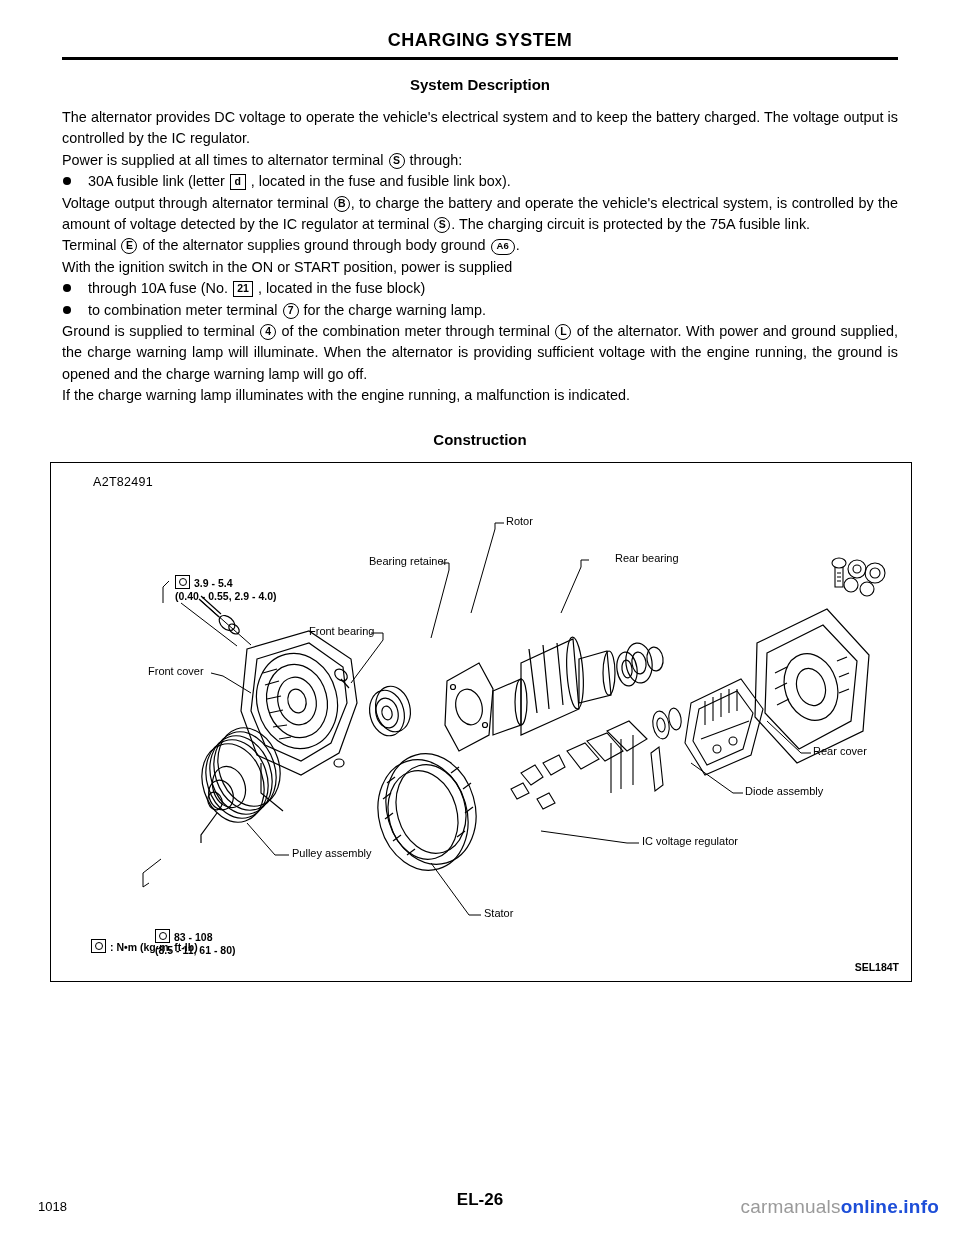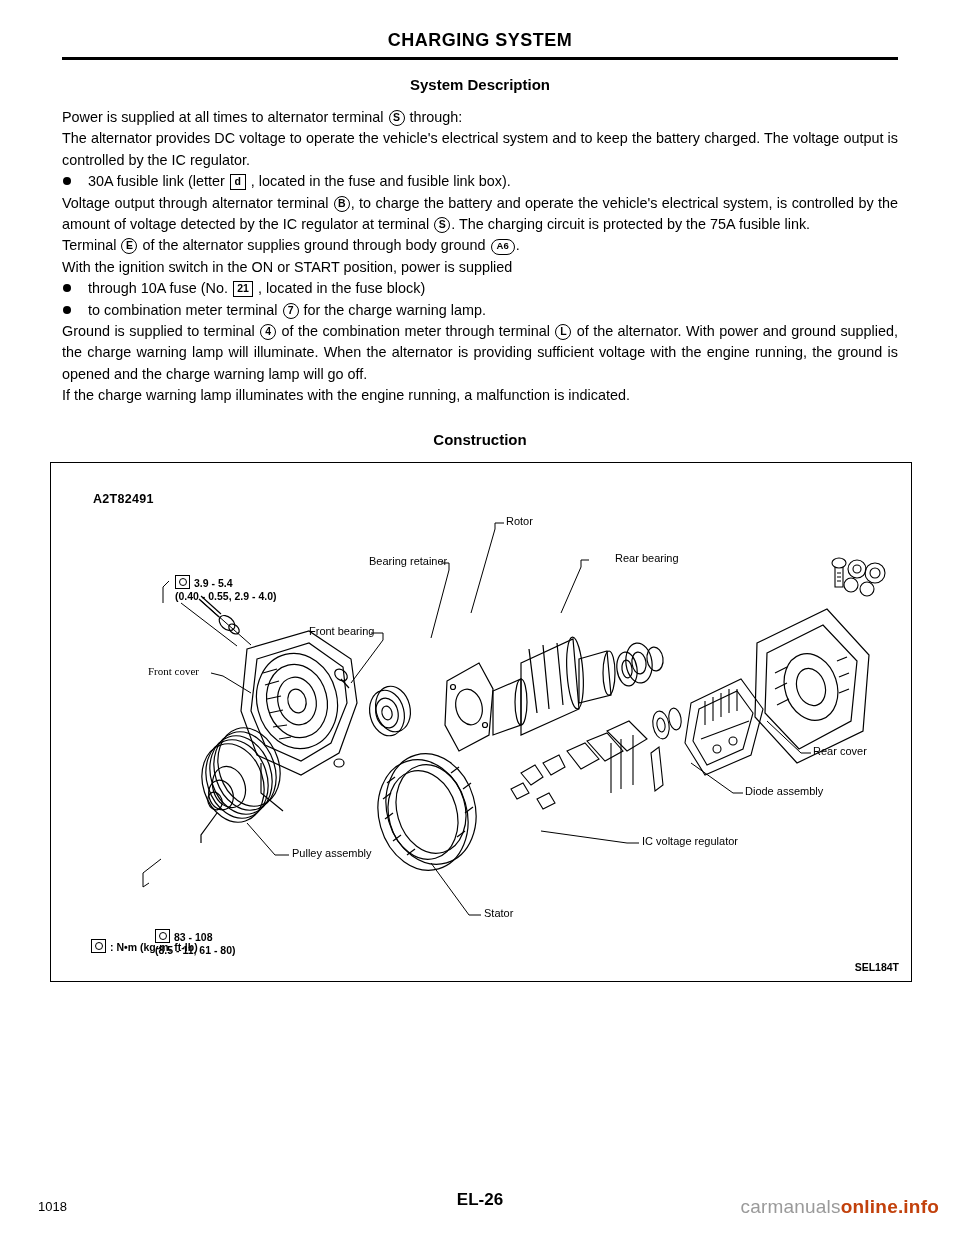--- a/index.html
+++ b/index.html
@@ -128,23 +128,23 @@
     border: 1px solid #000;
     background: #fff;
   }
   .fig-label {
     position: absolute;
     font-size: 11px;
   }
   .fig-code {
     position: absolute;
     left: 42px;
-    top: 29px;
+    top: 12px;
     font-size: 12.5px;
-    font-weight: bold;
+    font-weight: normal;
     letter-spacing: 0.3px;
   }
   .fig-id {
     position: absolute;
     right: 12px;
     bottom: 8px;
     font-size: 10.5px;
     font-weight: bold;
   }
   .torque {
@@ -202,37 +202,37 @@
     font-weight: bold;
   }
   .watermark {
     position: absolute;
     right: 8px;
     top: 1196px;
     font-size: 19px;
     color: #9a9a9a;
     letter-spacing: 0.2px;
   }
-  .watermark b { color: #c2410c; font-weight: bold; }
+  .watermark b { color: #1d4ed8; font-weight: bold; }
 </style>
 </head>
 <body>
 
 <div class="page">
 
   <div class="page-title">CHARGING SYSTEM</div>
   <div class="title-rule"></div>
 
   <div class="section-head" id="sys-desc-head">System Description</div>
 
   <div class="body-text">
+    <p><span>The alternator provides DC voltage to operate the vehicle's electrical system and to keep the battery charged. The voltage output is controlled by the IC regulator.</span></p>
     <p><span>Power is supplied at all times to alternator terminal</span>
       <span class="circ">S</span>
       <span>through:</span></p>
-    <p><span>The alternator provides DC voltage to operate the vehicle's electrical system and to keep the battery charged. The voltage output is controlled by the IC regulator.</span></p>
     <p class="bullet-line"><span class="dot"></span>
       <span>30A fusible link (letter</span>
       <span class="sq">d</span>
       <span>, located in the fuse and fusible link box).</span></p>
     <p><span>Voltage output through alternator terminal</span>
       <span class="circ">B</span><span>, to charge the battery and operate the vehicle's electrical system, is controlled by the amount of voltage detected by the IC regulator at terminal</span>
       <span class="circ">S</span><span>. The charging circuit is protected by the 75A fusible link.</span></p>
     <p><span>Terminal</span>
       <span class="circ">E</span>
       <span>of the alternator supplies ground through body ground</span>
@@ -457,21 +457,21 @@
     </div>
     <div class="torque" style="left:104px; top:424px;margin-top:42px;">
       <span class="tq-icon"></span><span>83 - 108</span><br>
       <span>(8.5 - 11, 61 - 80)</span>
     </div>
 
     <div class="fig-label" style="left:455px; top:52px;">Rotor</div>
     <div class="fig-label" style="left:540px; top:89px;padding-left:24px;">Rear bearing</div>
     <div class="fig-label" style="left:318px; top:92px;">Bearing retainer</div>
     <div class="fig-label" style="left:258px; top:162px;">Front bearing</div>
-    <div class="fig-label" style="left:97px; top:202px;font-family:Liberation Serif, serif;">Front cover</div>
+    <div class="fig-label" style="left:97px; top:202px;">Front cover</div>
     <div class="fig-label" style="left:762px; top:282px;">Rear cover</div>
     <div class="fig-label" style="left:694px; top:322px;">Diode assembly</div>
     <div class="fig-label" style="left:591px; top:372px;">IC voltage regulator</div>
     <div class="fig-label" style="left:241px; top:384px;">Pulley assembly</div>
     <div class="fig-label" style="left:433px; top:444px;">Stator</div>
 
     <div class="legend">
       <span class="tq-icon"></span><span>: N•m (kg-m, ft-lb)</span>
     </div>
 

